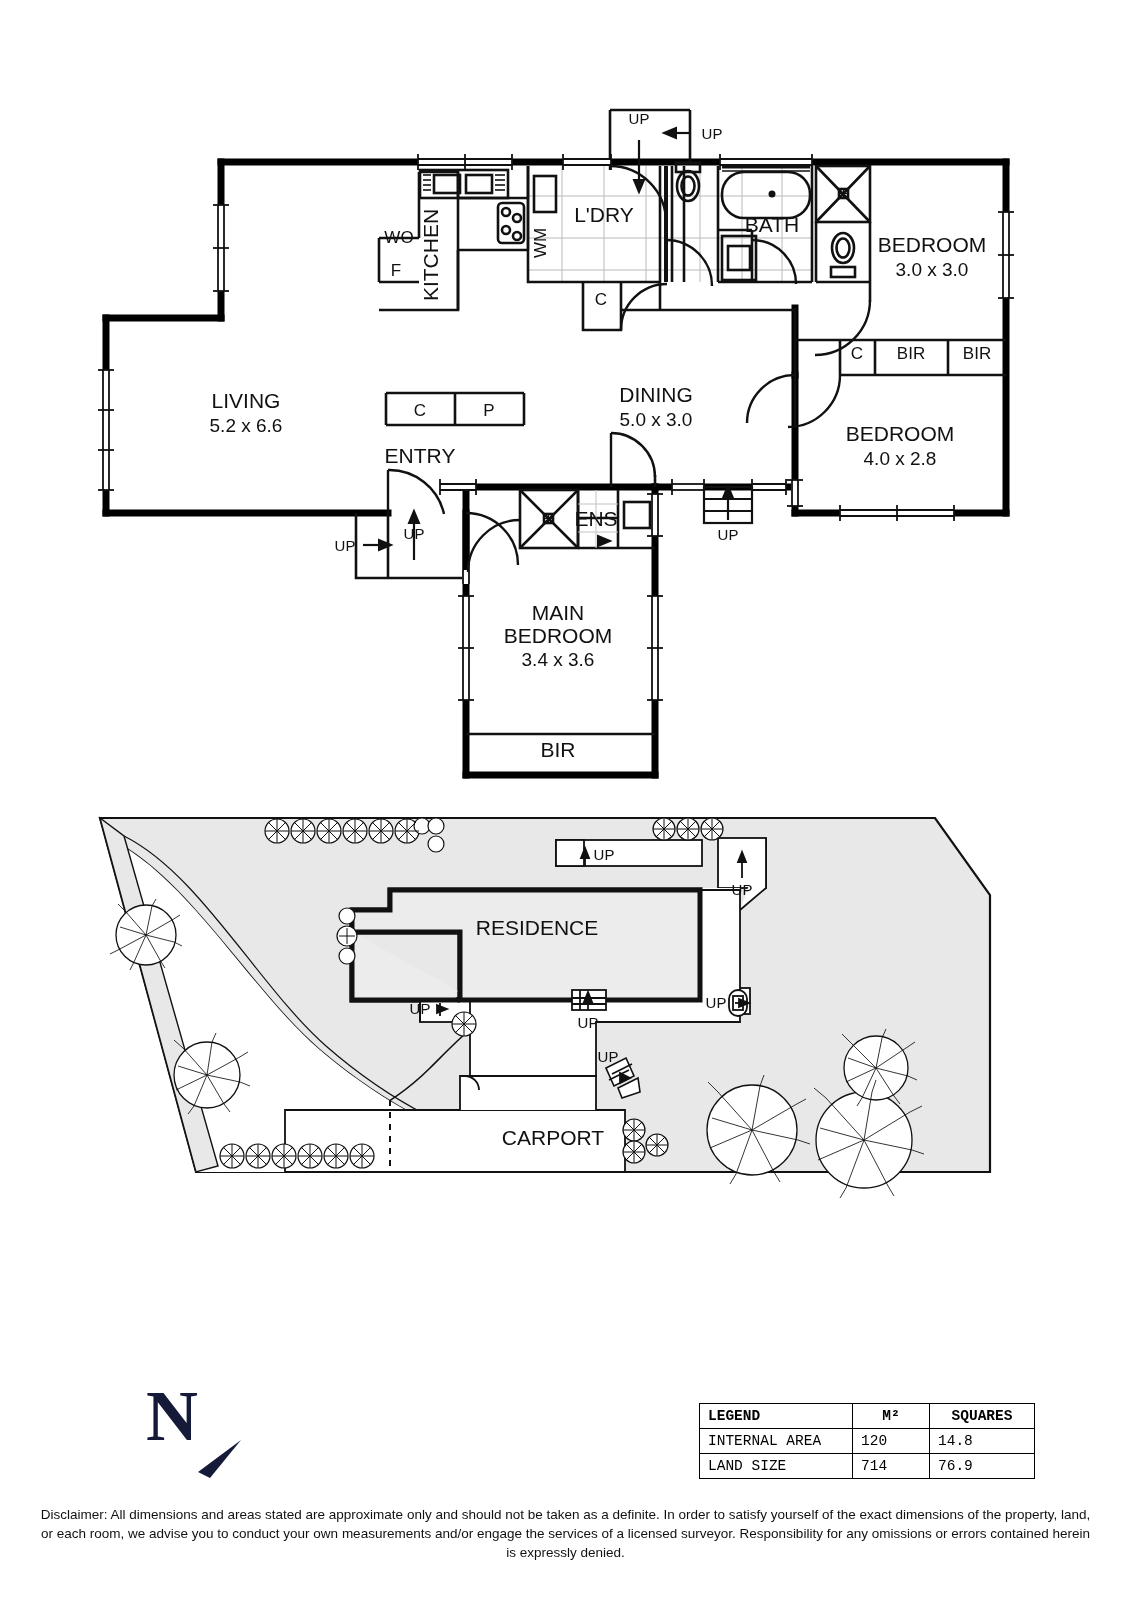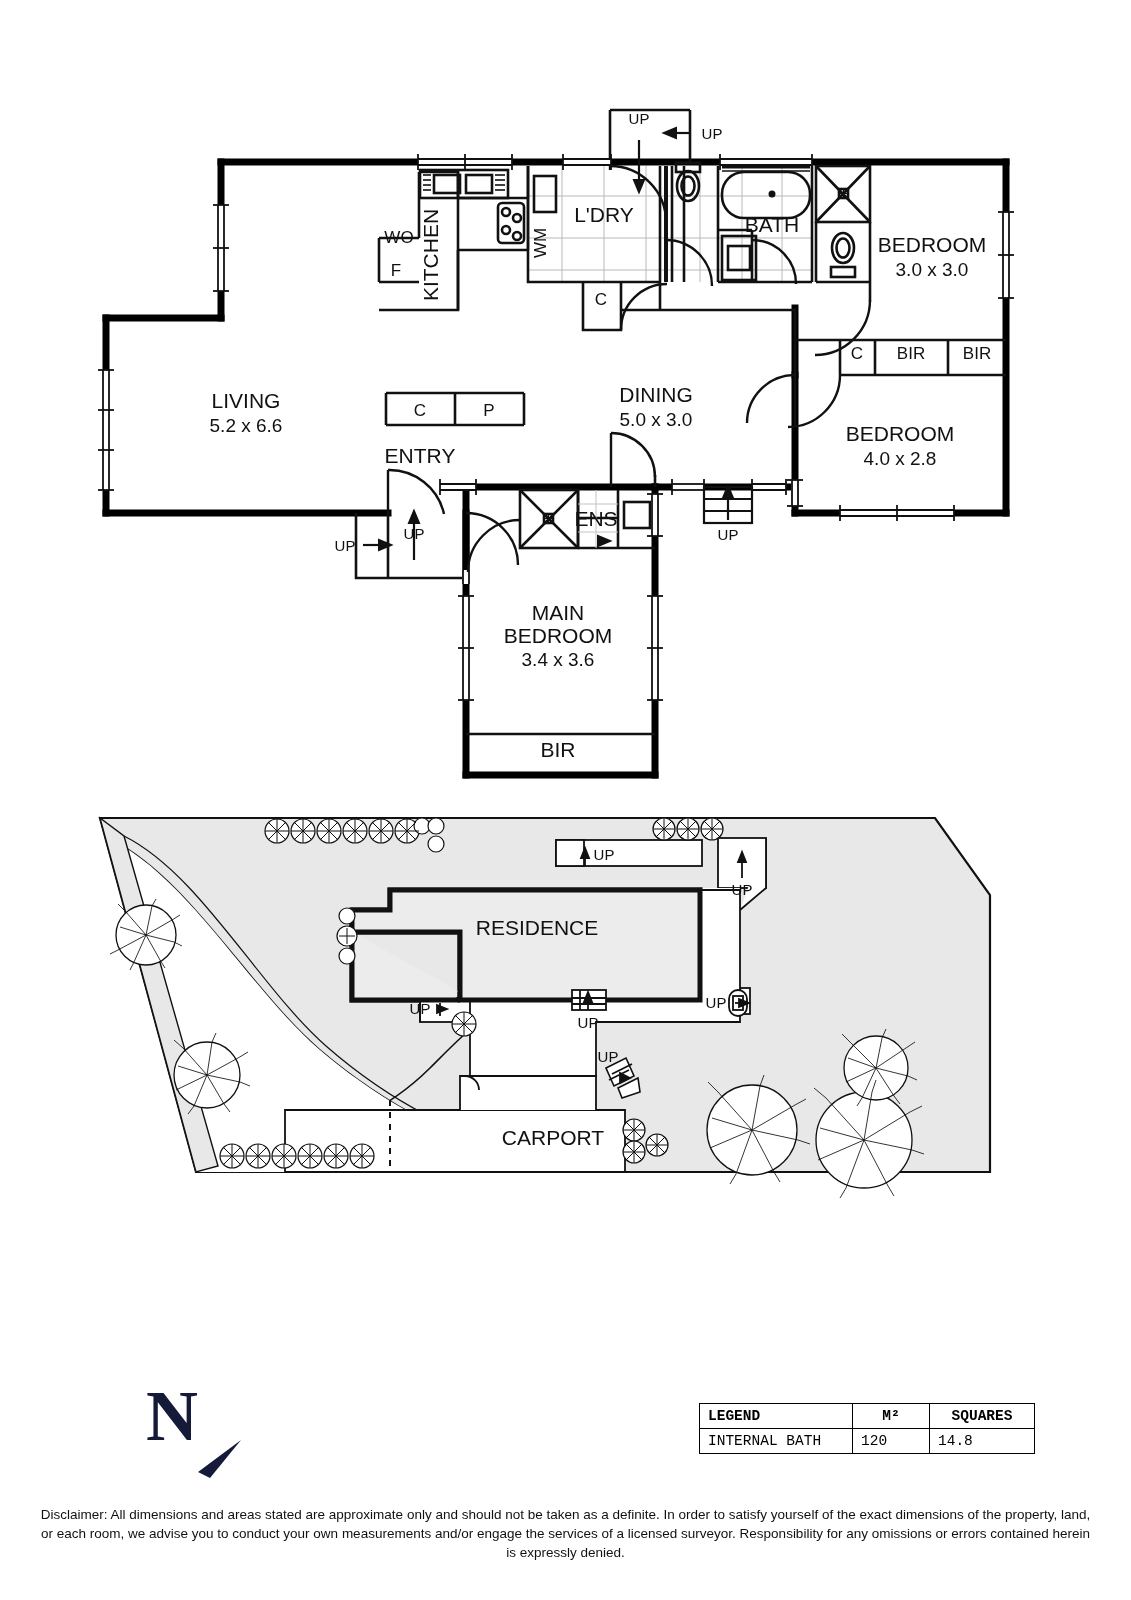--- a/index.html
+++ b/index.html
@@ -625,22 +625,27 @@
   <table id="legend">
     <thead>
       <tr>
         <th class="c0">LEGEND</th>
         <th class="c1 num">M²</th>
         <th class="c2 num">SQUARES</th>
       </tr>
     </thead>
     <tbody>
       <tr>
-        <td>INTERNAL BATH</td>
+        <td>INTERNAL AREA</td>
         <td class="num">120</td>
         <td class="num">14.8</td>
       </tr>
+      <tr>
+        <td>LAND SIZE</td>
+        <td class="num">714</td>
+        <td class="num">76.9</td>
+      </tr>
     </tbody>
   </table>
 
   <div id="disclaimer">Disclaimer: All dimensions and areas stated are approximate only and should not be taken as a definite. In order to satisfy yourself of the exact dimensions of the property, land, or each room, we advise you to conduct your own measurements and/or engage the services of a licensed surveyor. Responsibility for any omissions or errors contained herein is expressly denied.</div>
 
 </div>
 
 </body></html>

